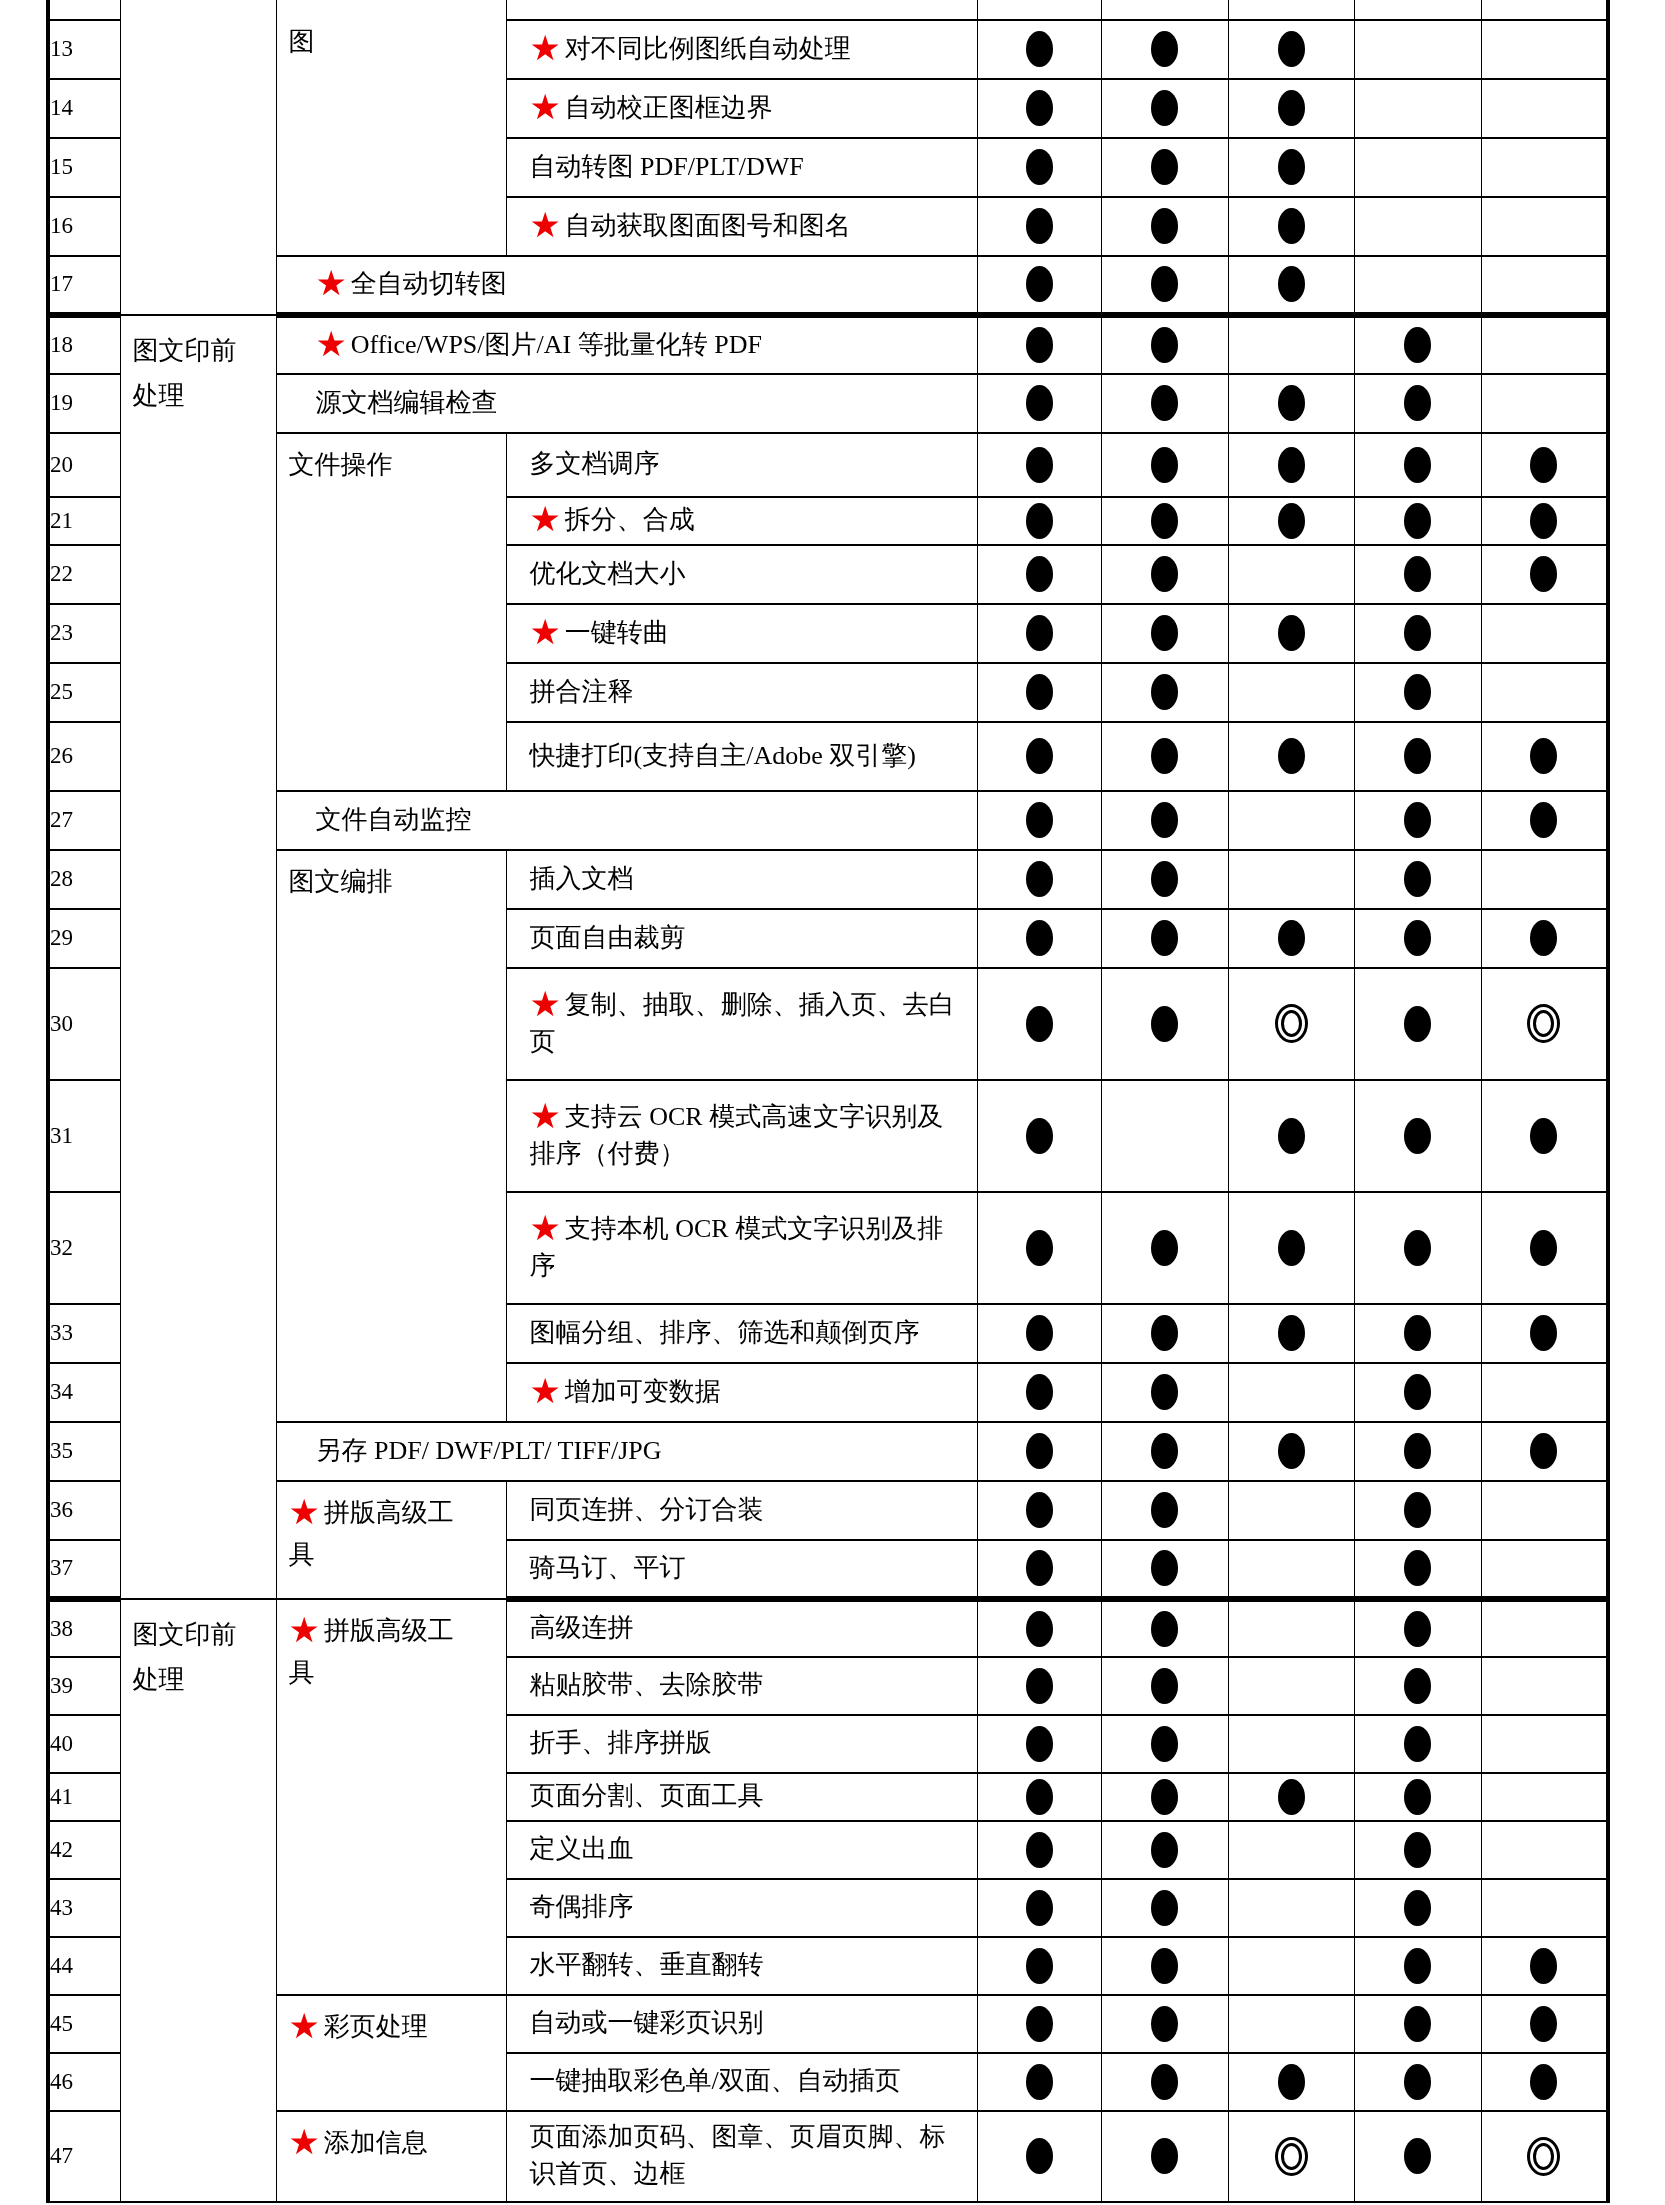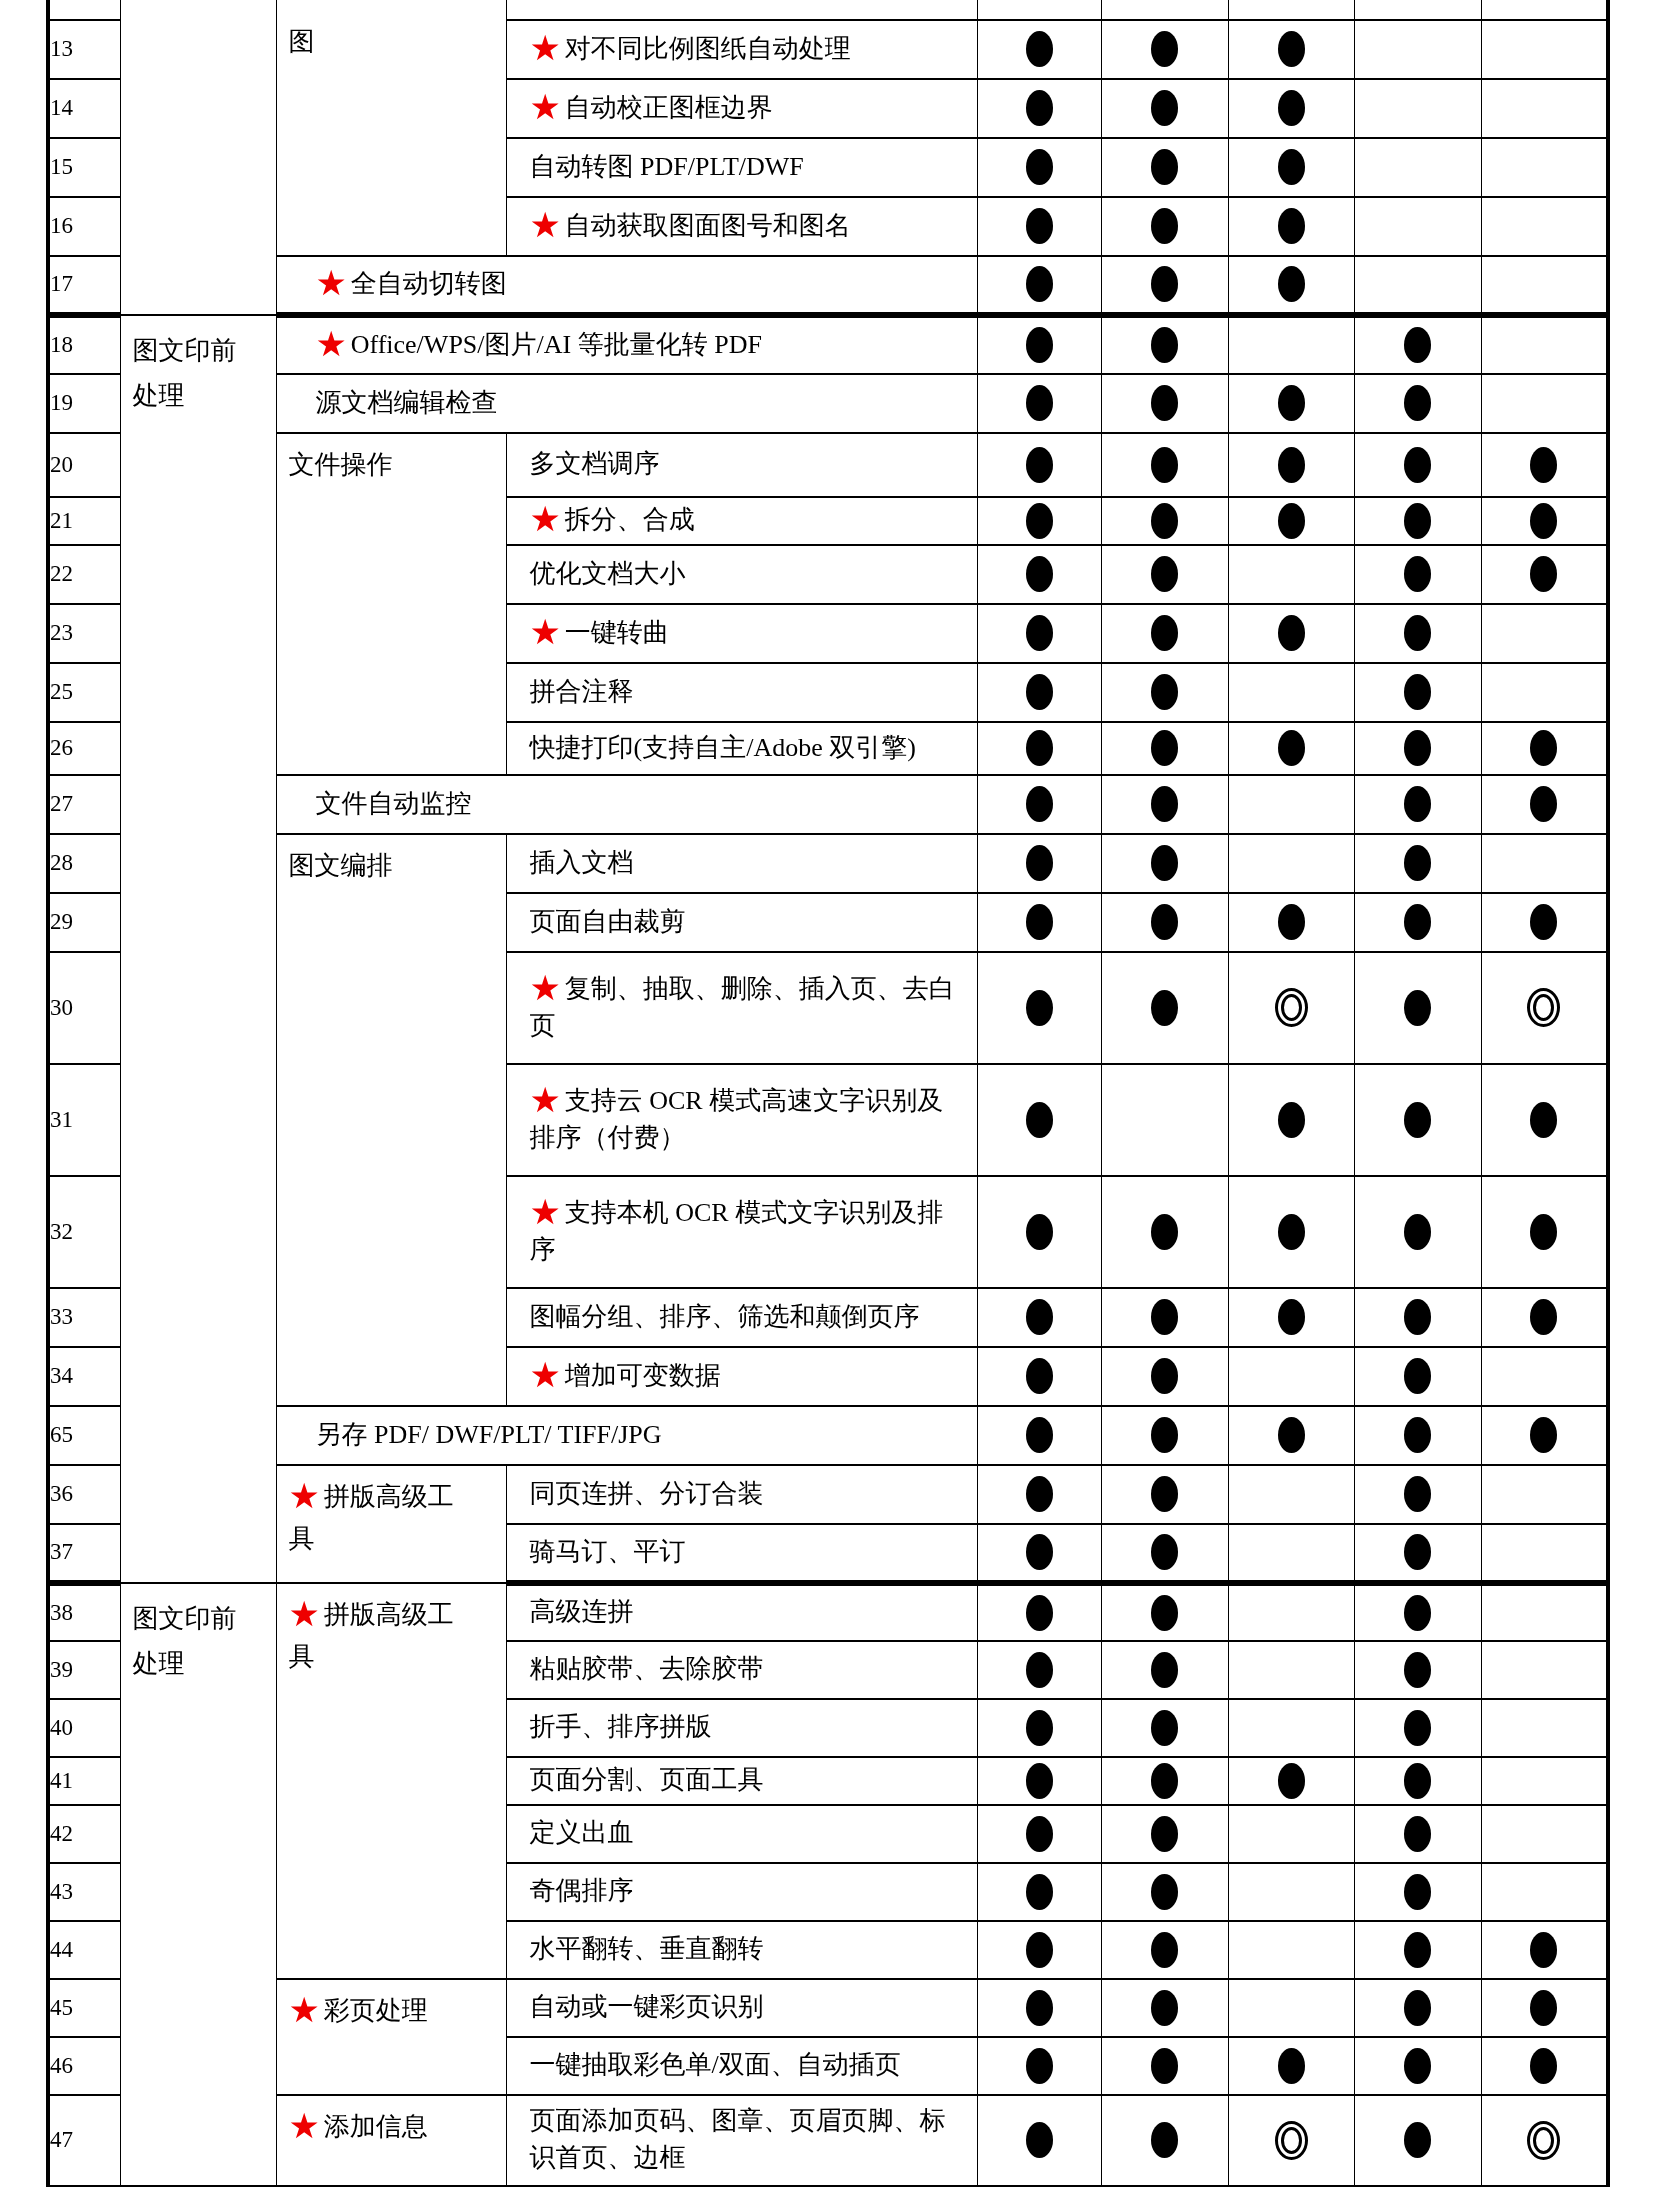--- a/index.html
+++ b/index.html
@@ -160,21 +160,21 @@
         </tr>
         <tr style="height: 59px;">
           <td class="num">25</td>
           <td class="feature"><span>拼合注释</span></td>
           <td class="mark"><span class="dot"></span></td>
           <td class="mark"><span class="dot"></span></td>
           <td class="mark"></td>
           <td class="mark"><span class="dot"></span></td>
           <td class="mark"></td>
         </tr>
-        <tr style="height: 53px;">
+        <tr style="height: 69px;">
           <td class="num">26</td>
           <td class="feature"><span>快捷打印(支持自主/Adobe 双引擎)</span></td>
           <td class="mark"><span class="dot"></span></td>
           <td class="mark"><span class="dot"></span></td>
           <td class="mark"><span class="dot"></span></td>
           <td class="mark"><span class="dot"></span></td>
           <td class="mark"><span class="dot"></span></td>
         </tr>
         <tr style="height: 59px; margin-top: 44px;">
           <td class="num">27</td>
@@ -243,21 +243,21 @@
         <tr style="height: 59px;">
           <td class="num">34</td>
           <td class="feature"><span class="star">★</span><span>增加可变数据</span></td>
           <td class="mark"><span class="dot"></span></td>
           <td class="mark"><span class="dot"></span></td>
           <td class="mark"></td>
           <td class="mark"><span class="dot"></span></td>
           <td class="mark"></td>
         </tr>
         <tr style="height: 59px;">
-          <td class="num">65</td>
+          <td class="num">35</td>
           <td class="feature merged" colspan="2"><span>另存 PDF/ DWF/PLT/ TIFF/JPG</span></td>
           <td class="mark"><span class="dot"></span></td>
           <td class="mark"><span class="dot"></span></td>
           <td class="mark"><span class="dot"></span></td>
           <td class="mark"><span class="dot"></span></td>
           <td class="mark"><span class="dot"></span></td>
         </tr>
         <tr style="height: 59px;">
           <td class="num">36</td>
           <td class="subcat" rowspan="2"><span class="star">★</span><span>拼版高级工具</span></td>

